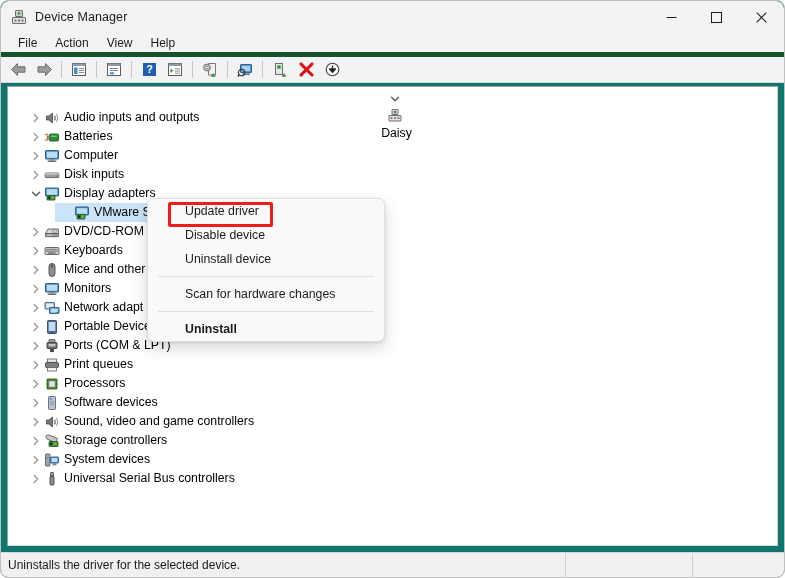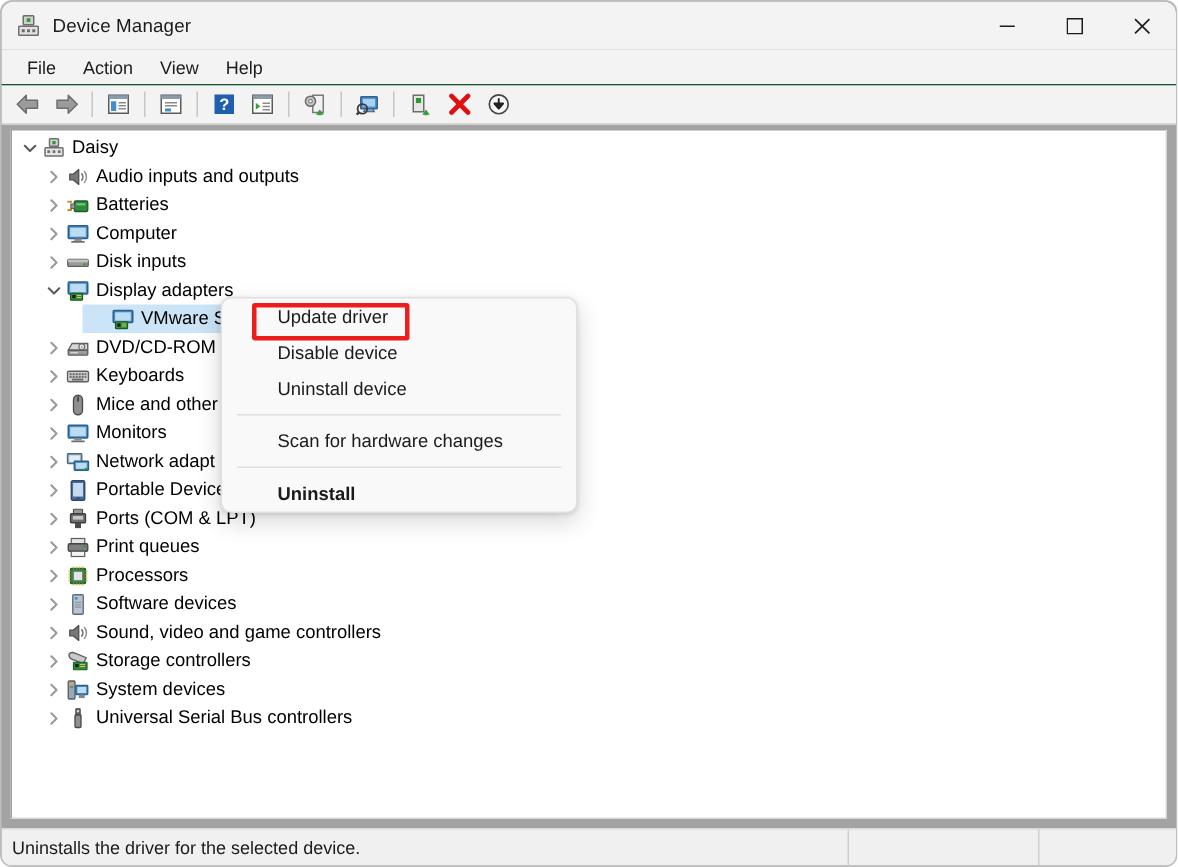--- a/index.html
+++ b/index.html
@@ -7,21 +7,21 @@
     margin: 0; padding: 0;
     width: 785px; height: 578px;
     overflow: hidden;
     background: #ffffff;
     font-family: "Liberation Sans", sans-serif;
   }
 
   #window {
     position: relative;
     width: 785px; height: 578px;
-    background: #a3a3a3;
+    background: #0f766e;
     border: 1px solid #bfbfbf;
     border-radius: 8px;
     overflow: hidden;
   }
 
   
   #titlebar {
     position: relative;
     height: 32px;
     background: #f3f3f3;
@@ -52,21 +52,21 @@
     color: #1b1b1b;
   }
 
   
   #menubar {
     height: 24px;
     background: #f3f3f3;
     display: flex;
     align-items: center;
     padding-left: 8px;
-    border-bottom: 1px solid #14532d;
+    border-bottom: 5px solid #14532d;
   }
   .menu-item {
     font-size: 12px;
     color: #1b1b1b;
     padding: 3px 9px;
     border-radius: 3px;
   }
 
   
   #toolbar {
@@ -119,21 +119,21 @@
     width: 16px; height: 19px;
     display: flex; align-items: center; justify-content: center;
     flex: 0 0 auto;
   }
   .expander svg { display: block; }
   .node-icon {
     width: 16px; height: 16px;
     flex: 0 0 auto;
     display: flex; align-items: center; justify-content: center;
   }
-  .depth0 { padding-left: 4px; }
+  .depth0 { padding-left: 4px; flex-direction: column; }
   .depth1 { padding-left: 20px; }
   .depth2 { padding-left: 50px; }
   .node.selected .sel-bg {
     position: absolute;
     left: 47px;
     top: 0;
     height: 19px;
     width: 125px;
     background: #cce4f7;
     z-index: 0;

